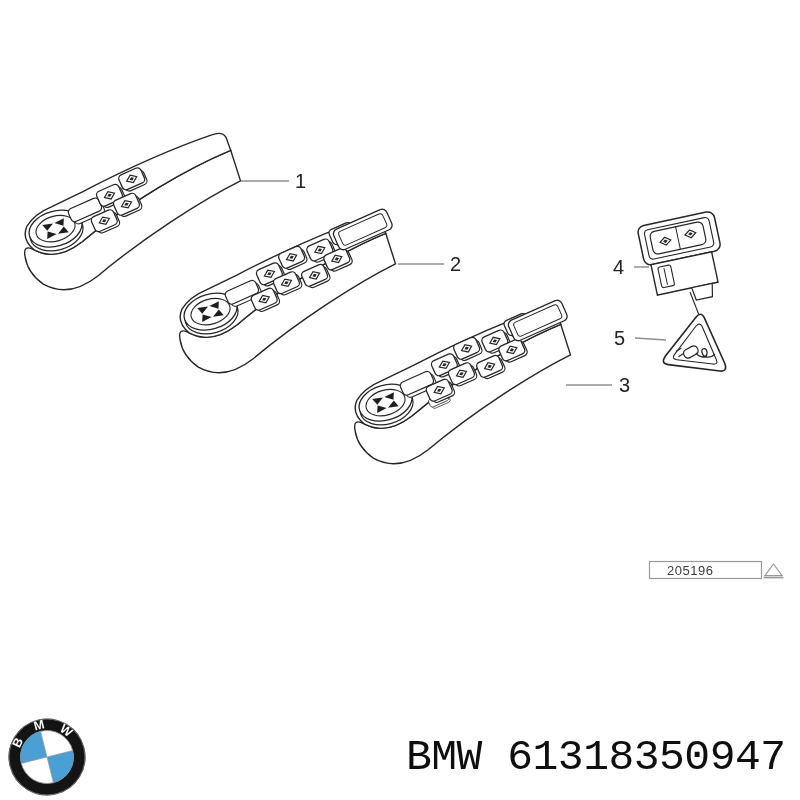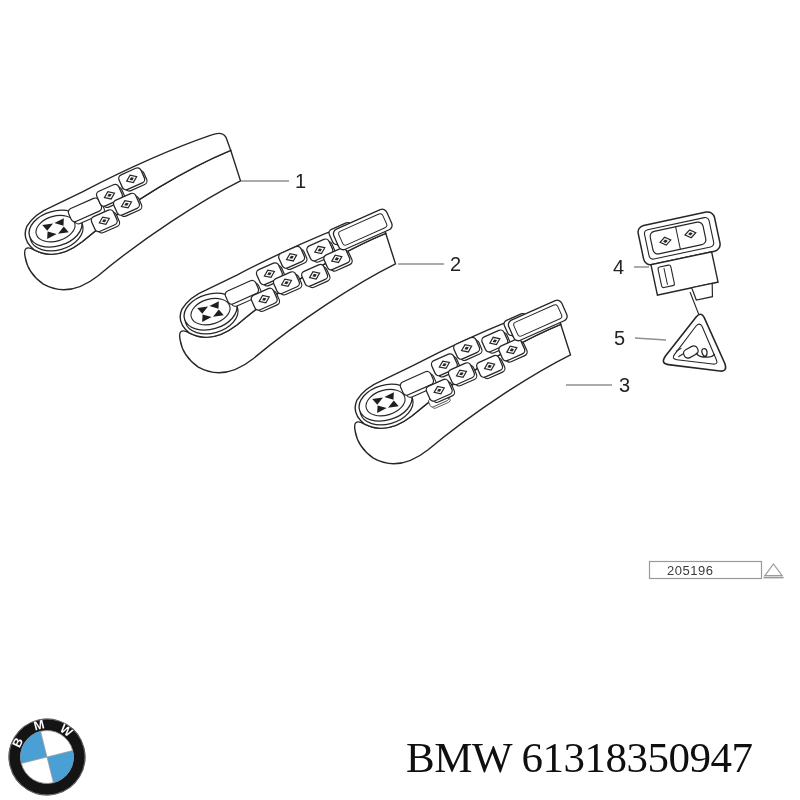--- a/index.html
+++ b/index.html
@@ -1,20 +1,20 @@
 <!DOCTYPE html>
 <html><head>
 <meta charset="utf-8">
 <style>
   html,body{margin:0;padding:0;background:#fff;}
   .page{position:relative;width:800px;height:800px;background:#ffffff;overflow:hidden;
         font-family:"Liberation Sans", sans-serif;}
   svg{position:absolute;left:0;top:0;}
   .footer-text{position:absolute;left:406px;top:733px;font-size:43px;letter-spacing:-0.5px;
-        color:#0f0f0f;font-family:Liberation Serif, serif;white-space:nowrap;text-align:center;}
+        color:#0f0f0f;font-family:Liberation Mono, monospace;white-space:nowrap;text-align:center;}
   .callout-num{font-size:20px;fill:#232323;font-family:"Liberation Sans",sans-serif;}
   .stamp-num{font-size:13px;fill:#3a3a3a;letter-spacing:0.5px;font-family:"Liberation Sans",sans-serif;}
   .bmw-letter{font-size:12.5px;font-weight:bold;fill:#ffffff;font-family:"Liberation Sans",sans-serif;}
 </style>
 </head>
 <body>
 
 <div class="page">
 <svg width="800" height="800" viewBox="0 0 800 800">
   <defs>

